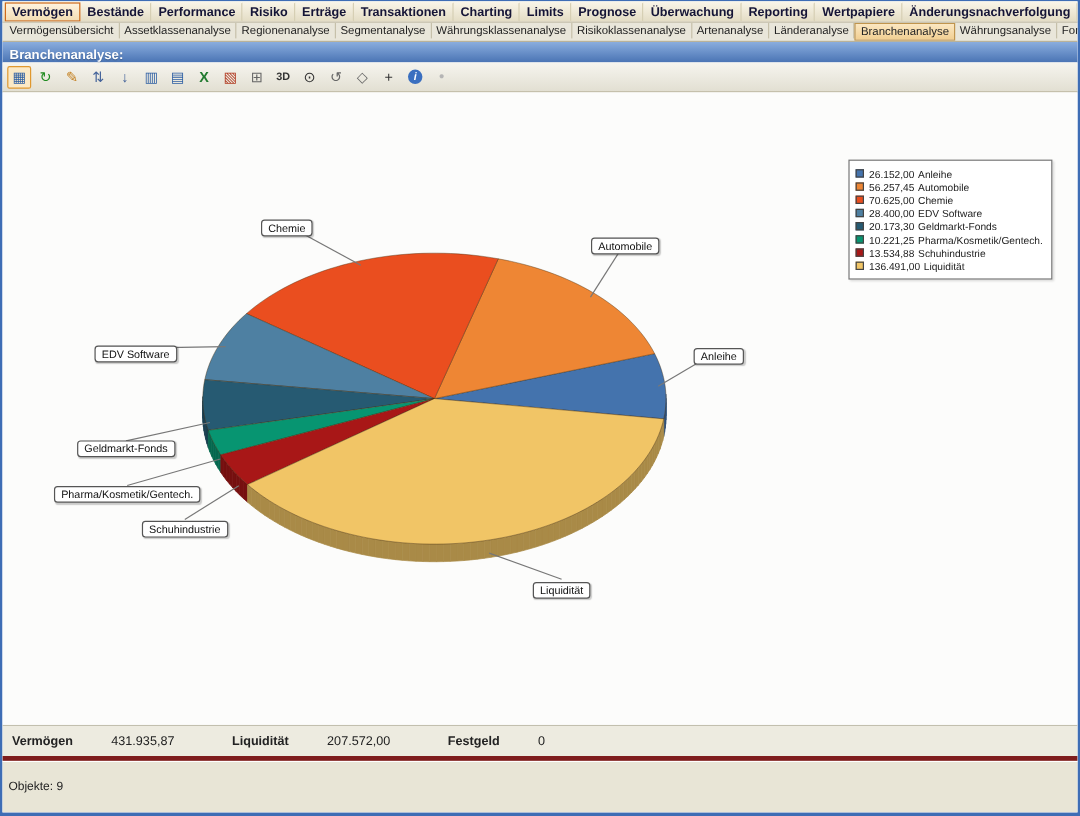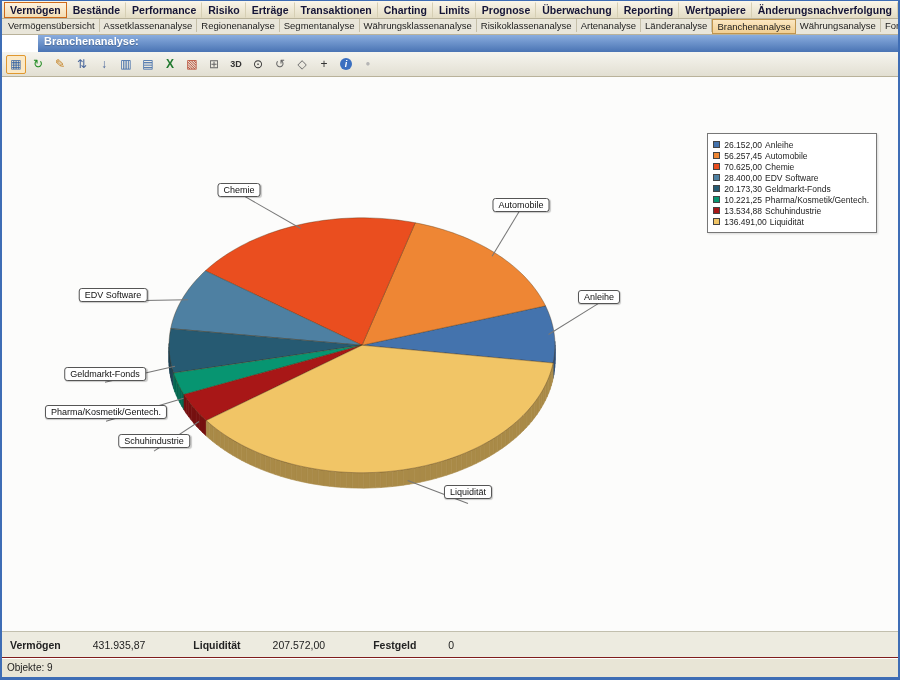--- a/index.html
+++ b/index.html
@@ -17,21 +17,21 @@
   .menu-item{font-weight:bold;font-size:10.5px;color:#151537;padding:1px 5px;border:1px solid transparent;
     border-right:1px solid #d6cfb4;line-height:12px;}
   .menu-item.selected{border:1px solid #cf6a1a;background:linear-gradient(#fff3df,#f3ddb4);}
   
   .tabrow{flex:0 0 16px;background:#e9e6da;display:flex;align-items:flex-start;padding:0 2px;
     border-bottom:1px solid #b9b29a;font-size:9.5px;color:#222;white-space:nowrap;overflow:hidden;}
   .tab-item{padding:1px 4px;border-right:1px solid #c6c0aa;line-height:11px;}
   .tab-item.selected{background:linear-gradient(#fbe7c2,#f1cf92);border:1px solid #c0954e;}
   
   .titlebar{flex:0 0 17px;background:linear-gradient(#8aadde,#4a74b4);color:#fff;font-weight:bold;
-    font-size:11px;display:flex;align-items:flex-start;padding:0 6px;text-shadow:0 1px 1px rgba(0,0,0,0.25);margin-left:36px;}
+    font-size:11px;display:flex;align-items:flex-end;padding:0 6px;text-shadow:0 1px 1px rgba(0,0,0,0.25);}
   .titlebar .subtitle{margin-left:10px;}
   
   .toolbar{flex:0 0 25px;background:linear-gradient(#f6f5ef,#e2dfd2);border-bottom:1px solid #b9b29a;
     display:flex;align-items:center;padding:0 4px;gap:2px;}
   .tool{width:20px;height:19px;display:flex;align-items:center;justify-content:center;font-size:12px;
     border:1px solid transparent;border-radius:2px;line-height:1;}
   .tool.active{border:1px solid #e0982f;background:#fbe9c6;}
   .tool.gap{}
   .c-blue{color:#2e5fa3;} .c-green{color:#1e8a1e;} .c-orange{color:#c27b16;}
   .c-steel{color:#44639a;} .c-dgreen{color:#217a2f;font-weight:bold;} .c-red{color:#b23a21;}
@@ -55,22 +55,22 @@
     font-size:10.5px;color:#222;padding:0 8px;}
   .flabel{font-weight:bold;margin-right:32px;}
   .fvalue{margin-right:48px;}
   
   .bottom-tabs{flex:0 0 18px;background:#d8d4c2;border-top:1px solid #b9b29a;display:flex;
     align-items:flex-start;padding:0 3px;gap:2px;font-size:10px;color:#222;}
   .btab{padding:1px 7px;border:1px solid #a8a28c;border-top:none;background:#e6e2d2;
     border-radius:0 0 3px 3px;line-height:13px;}
   .btab.selected{background:linear-gradient(#f8dfaf,#f0c886);border-color:#b08840;}
   
-  .statusbar{flex:0 0 17px;background:#e8e5d6;border-top:1px solid #7f1d1d;box-shadow:inset 0 1px 0 #fff;
-    display:flex;align-items:center;font-size:10px;color:#222;padding:4px 5px;text-align:right;}
+  .statusbar{flex:0 0 17px;background:#e8e5d6;border-top:4px solid #7f1d1d;box-shadow:inset 0 1px 0 #fff;
+    display:flex;align-items:center;font-size:10px;color:#222;padding:16px 5px;text-align:right;}
 </style>
 </head>
 <body>
 
 <div class="window">
 
   <div class="menubar">
     <span class="menu-item selected">Vermögen</span>
     <span class="menu-item">Bestände</span>
     <span class="menu-item">Performance</span>

